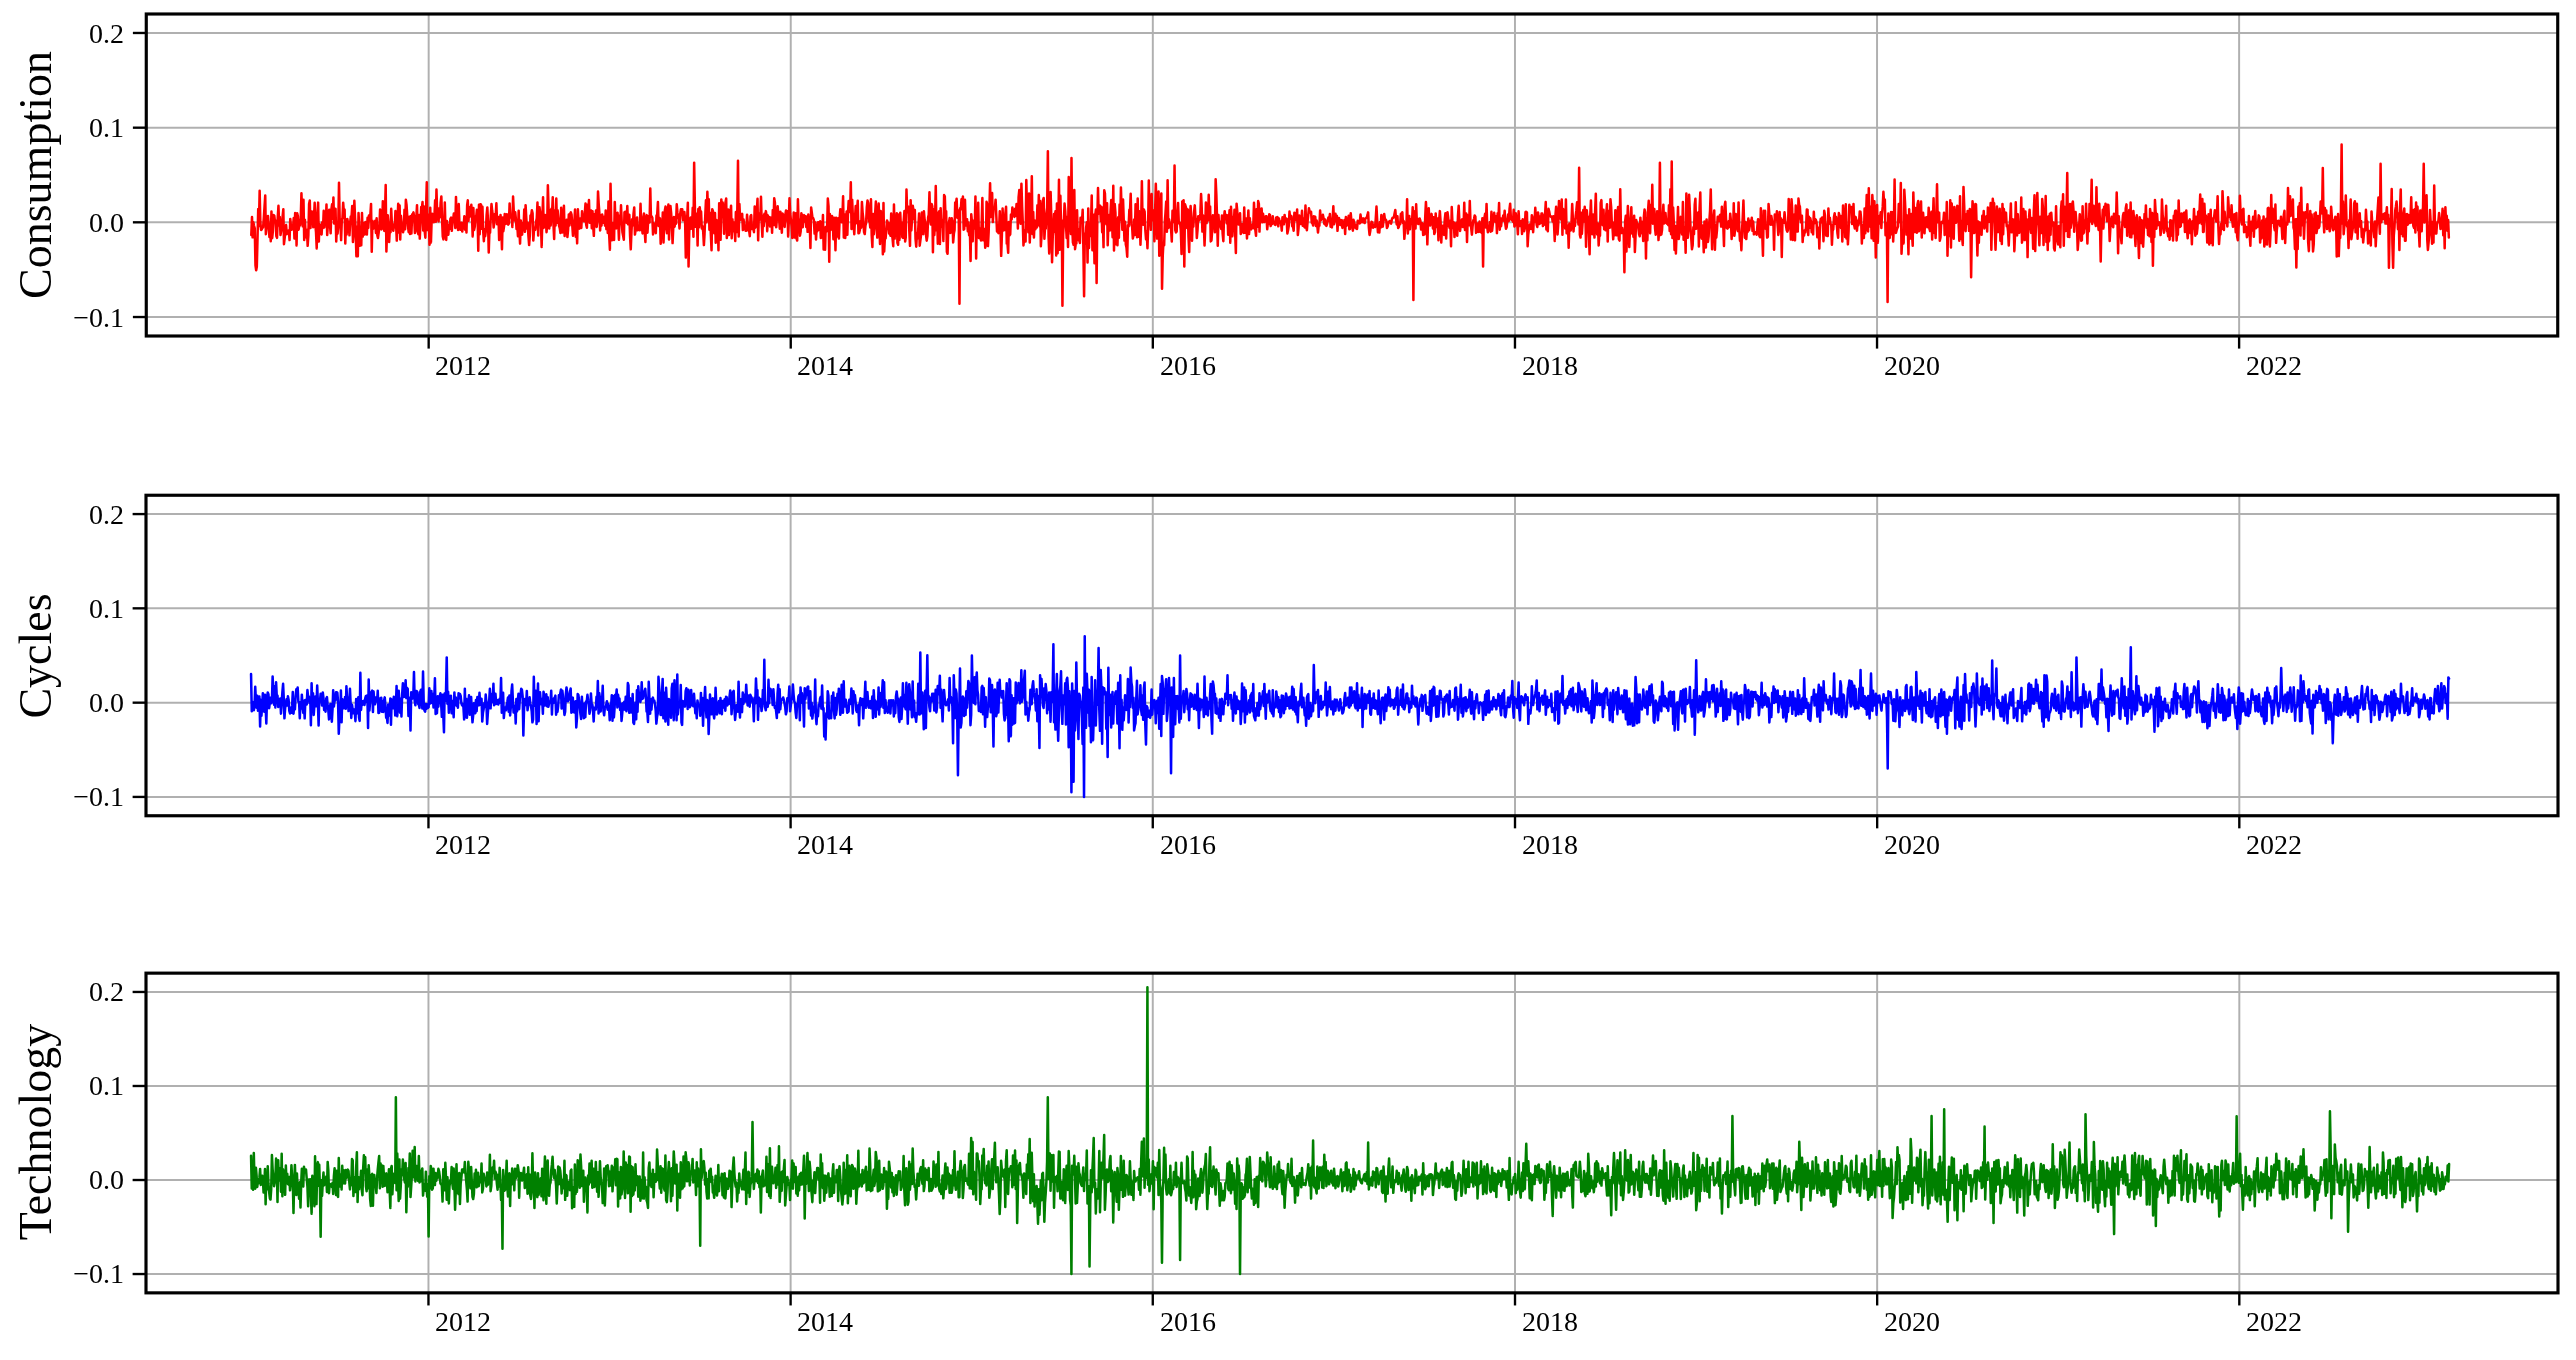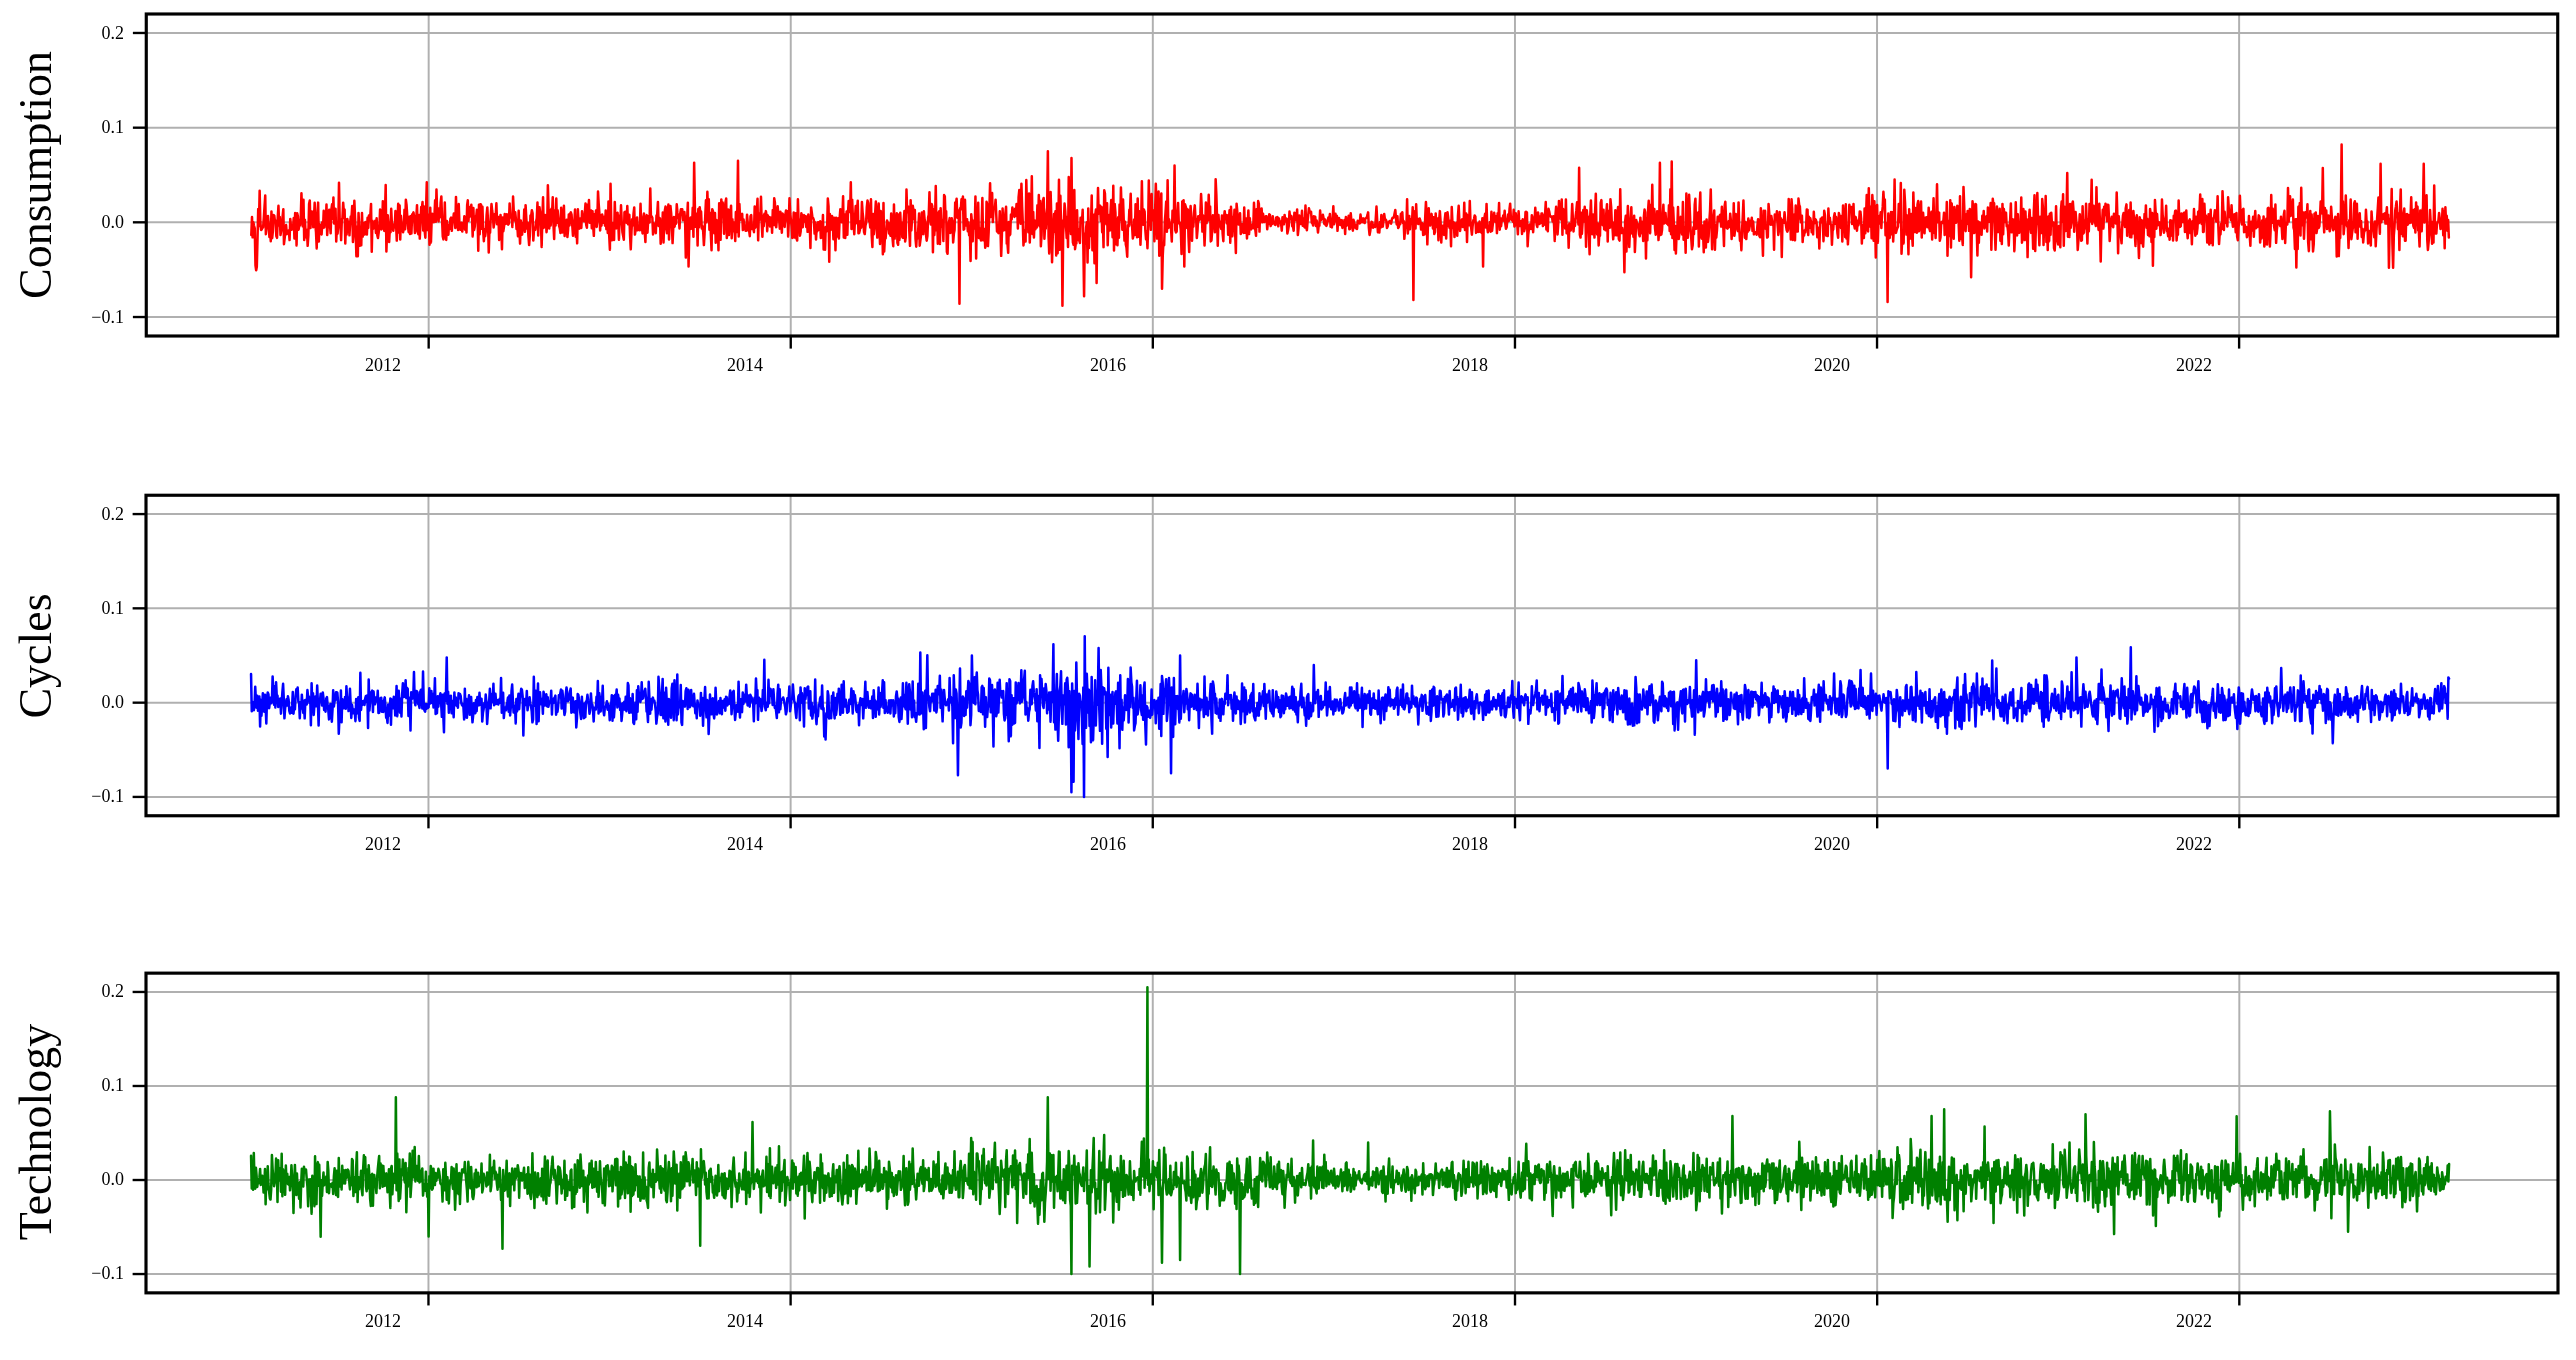--- a/index.html
+++ b/index.html
@@ -11,24 +11,24 @@
   }
   .figure{position:absolute;inset:0;}
   .panel{position:absolute;left:0;top:0;width:0;height:0;}
   .plot{position:absolute;}
   .plot svg{position:absolute;left:0;top:0;overflow:visible;display:block;}
   .ylabel{
     position:absolute;font-size:46px;line-height:1;white-space:nowrap;
     transform:translate(-50%,-50%) rotate(-90deg);
   }
   .tick-label{
-    position:absolute;font-size:18px;line-height:33px;height:33px;
+    position:absolute;font-size:28px;line-height:33px;height:33px;
   }
   .ytick{left:0;width:124px;text-align:right;}
-  .xtick{width:126px;text-align:left;}
+  .xtick{width:126px;text-align:right;}
 </style>
 </head>
 <body>
 
 <div class="figure">
 
   <section class="panel">
     <div class="ylabel" id="ylabel-0" style="left: 36px; top: 175px;">Consumption</div>
     <div class="plot" id="plot-0" style="left: 146px; top: 14px; width: 2412px; height: 322px;">
         <svg width="2412" height="322" viewBox="0 0 3063 409">

